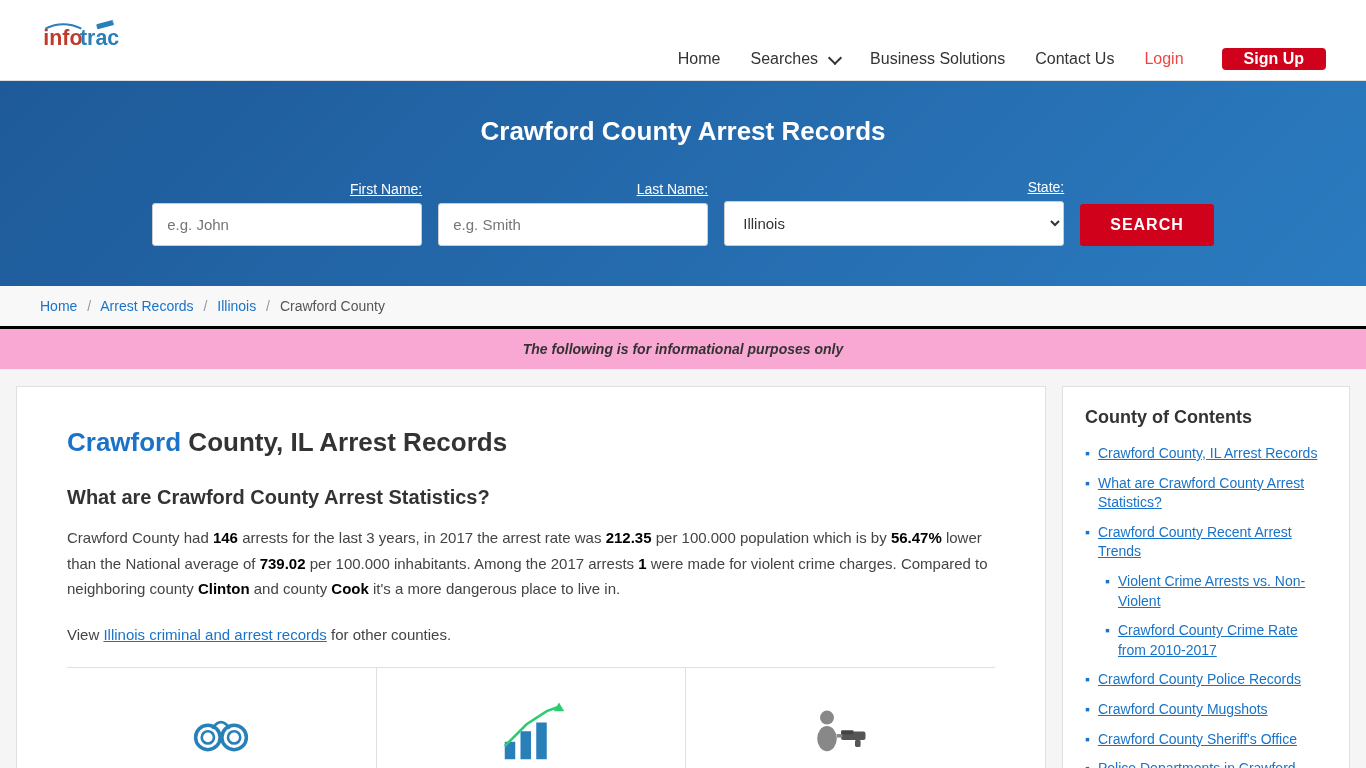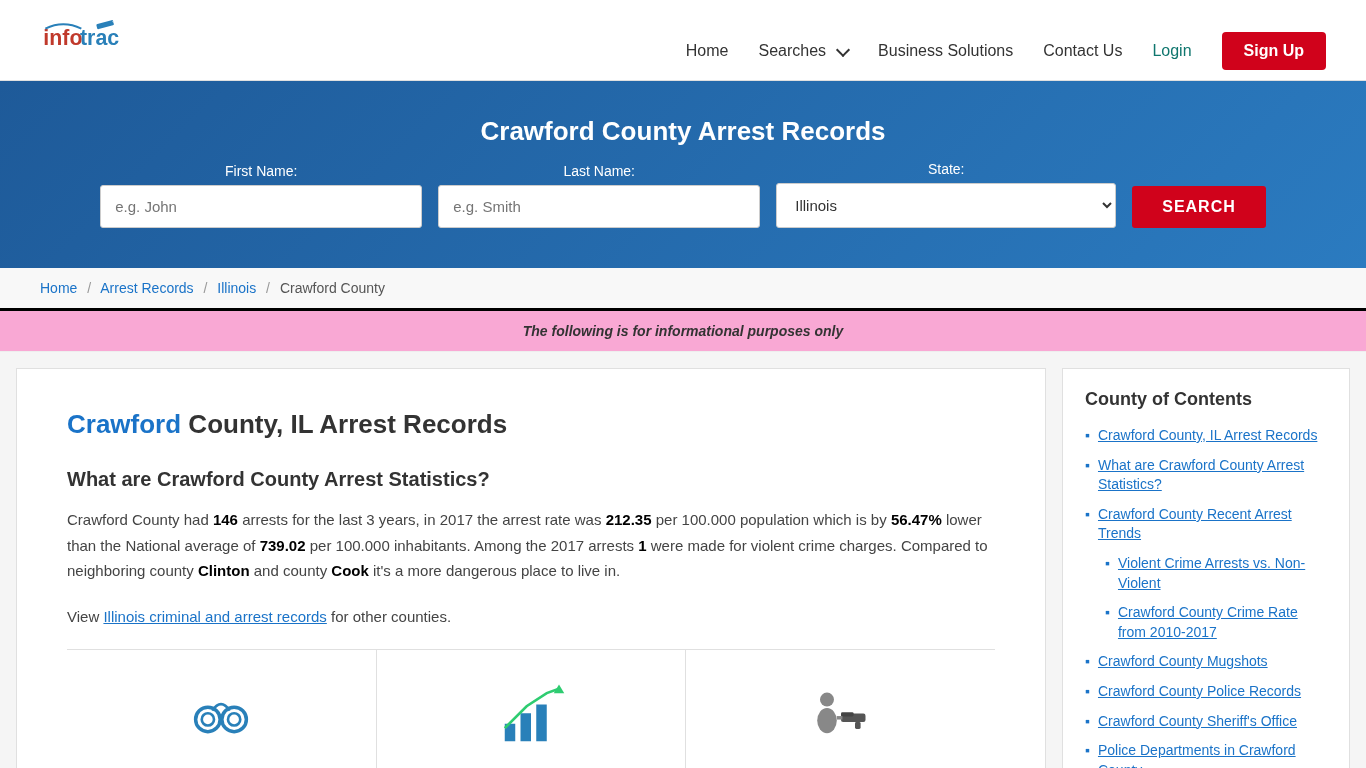--- a/index.html
+++ b/index.html
@@ -35,69 +35,71 @@
     }
     .nav-searches {
       display: flex;
       align-items: center;
       gap: 6px;
     }
     .btn-signup {
       background: #d0021b;
       color: #fff;
       border: none;
-      padding: 10px 22px;
+      padding: 2px 22px;
       font-size: 16px;
       font-weight: bold;
       border-radius: 4px;
       cursor: pointer;
+      margin-left: 8px;
     }
     .btn-login {
       background: none;
       border: none;
       font-size: 16px;
       cursor: pointer;
-      color: #0f766e;
+      color: #ef4444;
     }
 
     
     .hero-banner {
       background: #2b6cb0;
       background: linear-gradient(135deg, #1e5a99 0%, #2b7bc0 100%);
       padding: 35px 40px 40px;
       text-align: center;
       color: #fff;
     }
     .hero-banner h1 {
       font-size: 26px;
       font-weight: bold;
-      margin-bottom: 14px;
+      margin-bottom: 32px;
       color: #fff;
       text-align: center;
     }
     .search-form {
       display: flex;
       align-items: flex-end;
       justify-content: center;
       gap: 16px;
       flex-wrap: wrap;
     }
     .form-group {
       display: flex;
       flex-direction: column;
-      align-items: center;
+      align-items: flex-end;
+      text-decoration: underline;
     }
     .form-group label {
       font-size: 14px;
       color: #fff;
       margin-bottom: 6px;
       font-weight: 500;
     }
     .form-group input {
-      width: 322px;
+      width: 270px;
       padding: 12px 14px;
       font-size: 15px;
       border: 1px solid #ccc;
       border-radius: 3px;
       outline: none;
       color: #aaa;
     }
     .form-group select {
       width: 340px;
       padding: 12px 14px;
@@ -441,24 +443,24 @@
         <li>
           <a href="#">Crawford County Recent Arrest Trends</a>
         </li>
         <li class="sub">
           <a href="#">Violent Crime Arrests vs. Non-Violent</a>
         </li>
         <li class="sub">
           <a href="#">Crawford County Crime Rate from 2010-2017</a>
         </li>
         <li>
+          <a href="#">Crawford County Police Records</a>
+        </li>
+        <li>
           <a href="#">Crawford County Mugshots</a>
-        </li>
-        <li>
-          <a href="#">Crawford County Police Records</a>
         </li>
         <li>
           <a href="#">Crawford County Sheriff's Office</a>
         </li>
         <li>
           <a href="#">Police Departments in Crawford County</a>
         </li>
       </ul>
     </div>
   </div>

